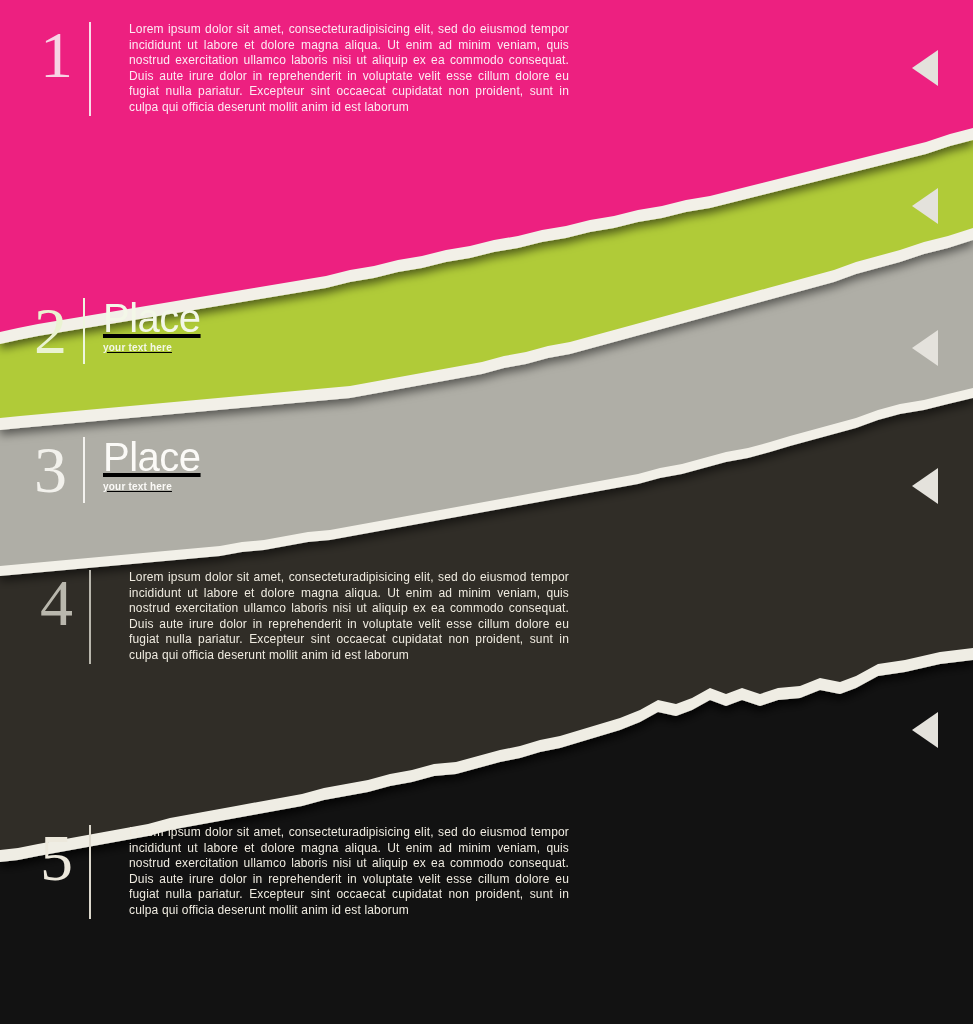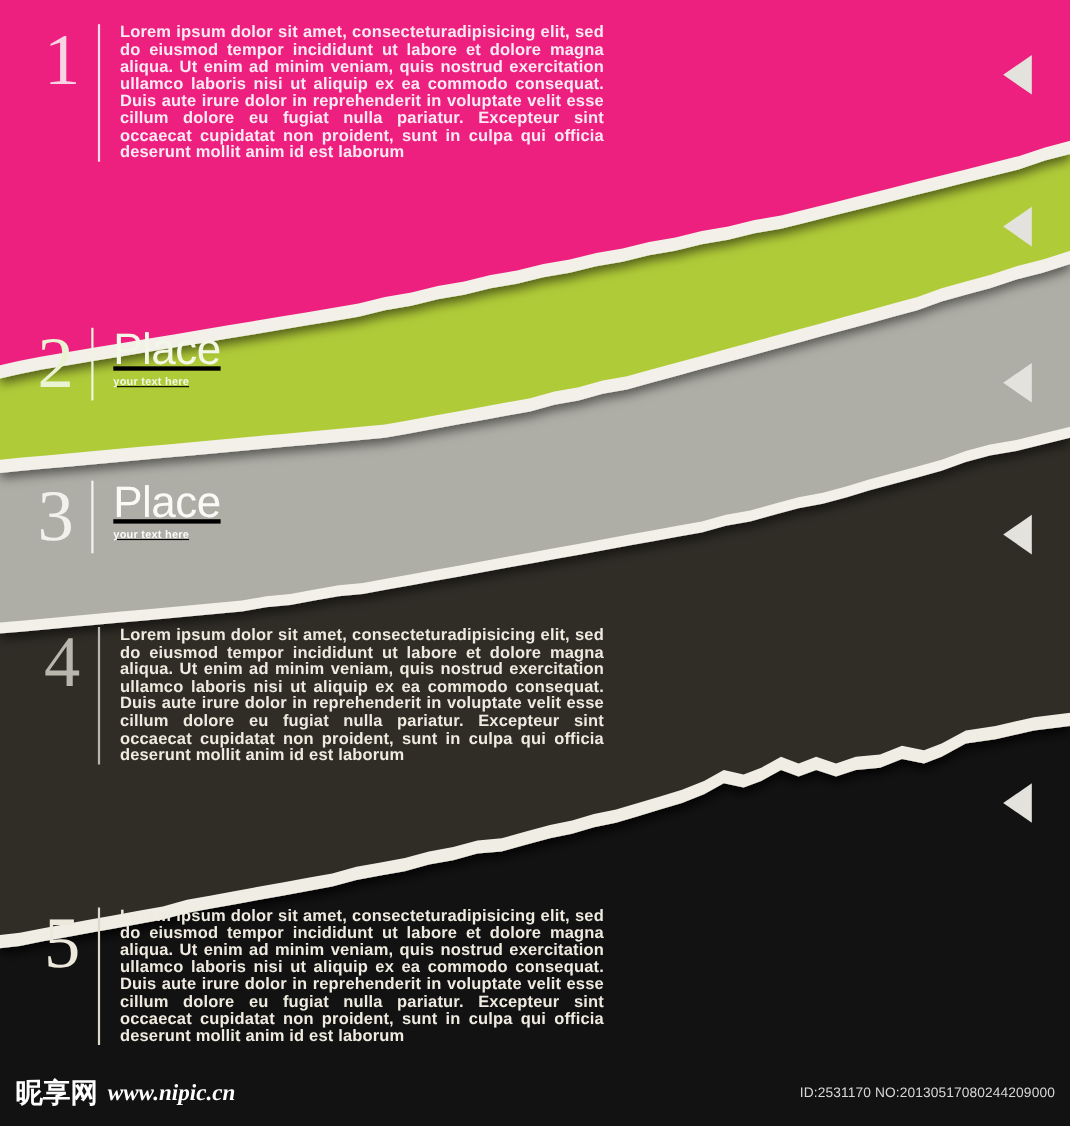--- a/index.html
+++ b/index.html
@@ -16,22 +16,22 @@
   
   .content{position:absolute;display:flex;align-items:flex-start;}
   .num{
     font-family:"Liberation Serif", serif;
     font-weight:400;line-height:1;
     -webkit-font-smoothing:antialiased;
   }
   .divider{width:2px;align-self:stretch;margin:0 18px 0 16px;}
 
   .lorem{
-    font-size:15px;line-height:15.6px;letter-spacing:.15px;
-    text-align:justify;width:440px;font-weight:700;
+    font-size:12px;line-height:15.6px;letter-spacing:.15px;
+    text-align:justify;width:440px;font-weight:400;margin-left:20px;
   }
 
   .placewrap{display:flex;flex-direction:column;justify-content:center;text-decoration:underline;}
   .place-big{
     font-size:40px;line-height:40px;font-weight:400;letter-spacing:-.5px;
   }
   .place-small{
     font-size:10px;line-height:18px;font-weight:700;letter-spacing:.2px;
     margin-top:1px;
   }
@@ -244,19 +244,14 @@
     <div class="divider"></div>
     <div class="lorem">Lorem ipsum dolor sit amet, consecteturadipisicing elit, sed do eiusmod tempor incididunt ut labore et dolore magna aliqua. Ut enim ad minim veniam, quis nostrud exercitation ullamco laboris nisi ut aliquip ex ea commodo consequat. Duis aute irure dolor in reprehenderit in voluptate velit esse cillum dolore eu fugiat nulla pariatur. Excepteur sint occaecat cupidatat non proident, sunt in culpa qui officia deserunt mollit anim id est laborum</div>
   </div>
 
   <div class="arrow" style="left:912px;top:50px;"></div>
   <div class="arrow" style="left:912px;top:188px;"></div>
   <div class="arrow" style="left:912px;top:330px;"></div>
   <div class="arrow" style="left:912px;top:468px;"></div>
   <div class="arrow" style="left:912px;top:712px;"></div>
 
-  <div id="footer">
-    <div id="logo-cn">昵享网</div>
-    <div id="logo-url">www.nipic.cn</div>
-    <div id="footer-id">ID:2531170 NO:20130517080244209000</div>
-  </div>
 
 </div>
 
 </body></html>

